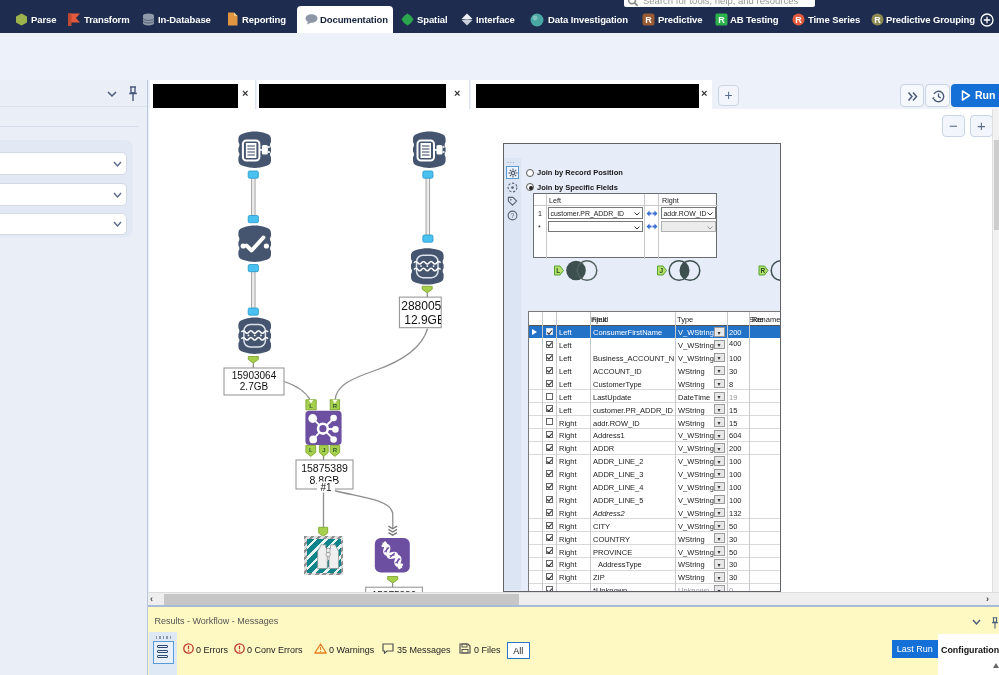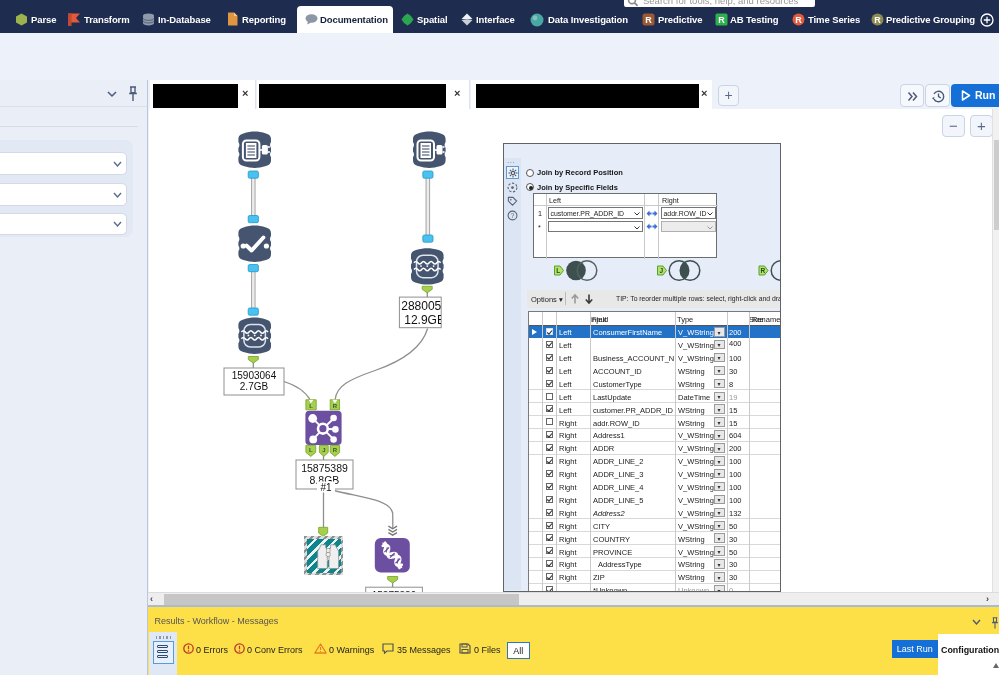--- a/index.html
+++ b/index.html
@@ -451,31 +451,20 @@
       <text x="117.3" y="16">J</text>
       <circle cx="135" cy="13.5" r="9.8" fill="none" stroke="#3d4f4e" stroke-width="1.5"></circle>
       <circle cx="146" cy="13.5" r="9.8" fill="none" stroke="#3d4f4e" stroke-width="1.5"></circle>
       <path d="M140.5 5.4 A9.8 9.8 0 0 1 140.5 21.6 A9.8 9.8 0 0 1 140.5 5.4 Z" fill="#3d4f4e"></path>
       <path d="M215 9 H220.5 L224 13.5 L220.5 18 H215 Z" fill="#b9e06a" stroke="#4ea332" stroke-width="1"></path>
       <text x="218.8" y="16">R</text>
       <circle cx="237" cy="13.5" r="9.8" fill="none" stroke="#3d4f4e" stroke-width="1.5"></circle>
     </g>
   </svg>
 
-  <div class="abs" style="left:23px;top:146px;width:252px;height:17.5px;background:#e8e8e8;">
-    <div class="abs" style="left:4px;top:4.5px;color:#222;">Options ▾</div>
-    <div class="abs" style="left:38px;top:2px;width:1px;height:13px;background:#bbb;"></div>
-    <svg style="position:absolute;left:42px;top:3px;" width="12" height="12" viewBox="0 0 12 12">
-        <path d="M6 10.5 V3 M2.8 5.5 L6 2 L9.2 5.5" fill="none" stroke="#9a9a9a" stroke-width="1.6"></path>
-      </svg>
-    <svg style="position:absolute;left:56px;top:3px;" width="12" height="12" viewBox="0 0 12 12">
-        <path d="M6 1.5 V9 M2.8 6.5 L6 10 L9.2 6.5" fill="none" stroke="#3a3a3a" stroke-width="1.6"></path>
-      </svg>
-    <div class="abs" style="left:89px;top:5px;font-size:6.8px;color:#222;white-space:nowrap;">TIP: To reorder multiple rows: select, right-click and drag.</div>
-  </div>
 
   <div class="abs" id="ftable" style="left:24px;top:166.5px;width:252.5px;height:281px;background:#fff;border-left:1px solid #7a7a7a;border-top:1px solid #7a7a7a;overflow:hidden;">
     <div class="abs" style="left:4px;top:3px;font-weight:bold;">&nbsp;</div>
     <div class="abs" style="left:29px;top:3.5px;padding-left:32px;">Input</div>
     <div class="abs" style="left:63px;top:3.5px;">Field</div>
     <div class="abs" style="left:148px;top:3.5px;">Type</div>
     <div class="abs" style="left:200px;top:3.5px;padding-left:20px;">Size</div>
     <div class="abs" style="left:223px;top:3.5px;">Rename</div>
     <div class="abs" style="left:0;top:13.5px;width:252px;height:1px;background:#555;"></div>
     <div id="frows" class="abs" style="left:0;top:14px;width:252.5px;">
@@ -796,21 +785,21 @@
     <div class="abs" style="left:220px;top:0;width:1px;height:281px;background:#c9c9c9;"></div>
   </div>
 </div>
 
 <div class="abs" style="left:148px;top:592px;width:851px;height:12.5px;background:#eeeeee;border-top:1px solid #dcdcdc;z-index:9;">
   <div class="abs" style="left:2px;top:1px;font-size:9px;color:#444;font-weight:bold;">‹</div>
   <div class="abs" style="left:16px;top:1px;width:355px;height:10.5px;background:#c6c6c6;"></div>
   <div class="abs" style="left:838px;top:1px;font-size:9px;color:#444;font-weight:bold;">›</div>
 </div>
 
-<div class="abs" id="results" style="left:148px;top:604.5px;width:851px;height:70.5px;background:#fde047;border-top:2px solid #a9bad9;z-index:8;font-size:9px;color:#222;">
+<div class="abs" id="results" style="left:148px;top:604.5px;width:851px;height:70.5px;background:#fef9c3;border-top:2px solid #a9bad9;z-index:8;font-size:9px;color:#222;">
 
   <div class="abs" style="left:6.5px;top:9px;color:#555;font-size:9px;">Results - Workflow - Messages</div>
   <svg class="abs" style="left:823px;top:11px;" width="11" height="9" viewBox="0 0 11 9">
       <path d="M2 2 L5.5 6 L9 2" fill="none" stroke="#4a5a7a" stroke-width="1.4"></path>
     </svg>
   <svg class="abs" style="left:842px;top:10px;" width="10" height="13" viewBox="0 0 12 17">
       <path d="M3 1 H9 M4 1 V7 M8 1 V7 M2.2 7.5 Q6 5.8 9.8 7.5 M2.2 7.5 H9.8 M6 8 V15" fill="none" stroke="#4a5a7a" stroke-width="1.4"></path>
     </svg>
 
   <div class="abs" style="left:1px;top:25.5px;width:27.5px;height:45px;background:#dfe8f5;"></div>

